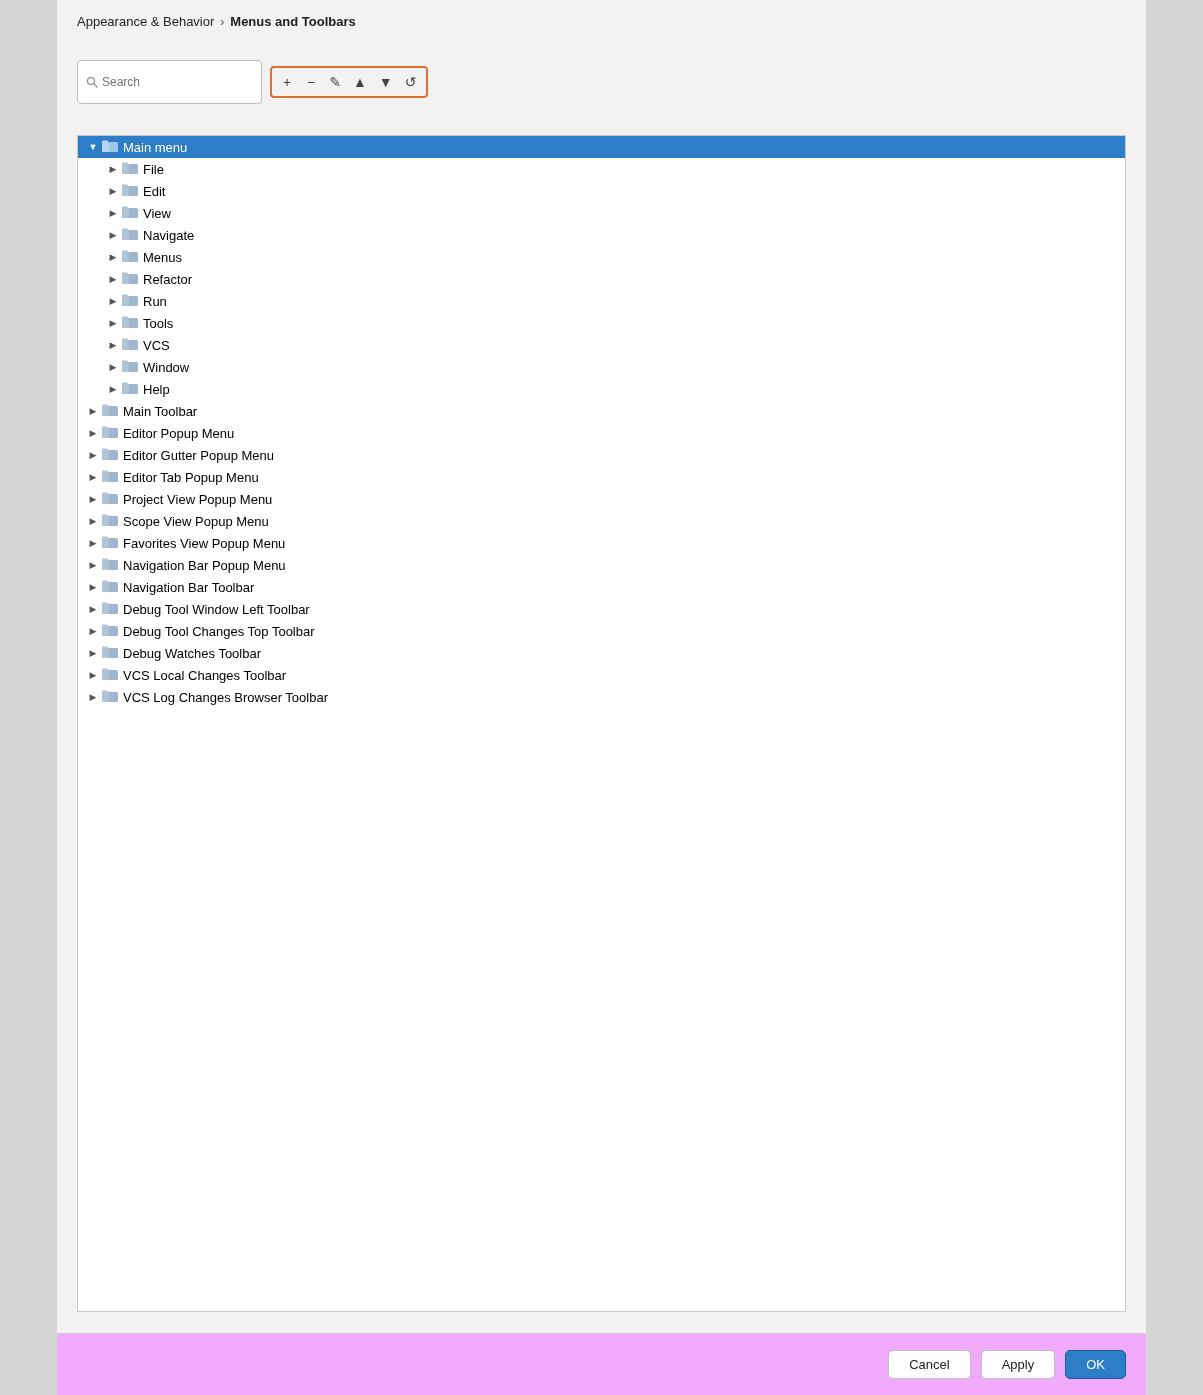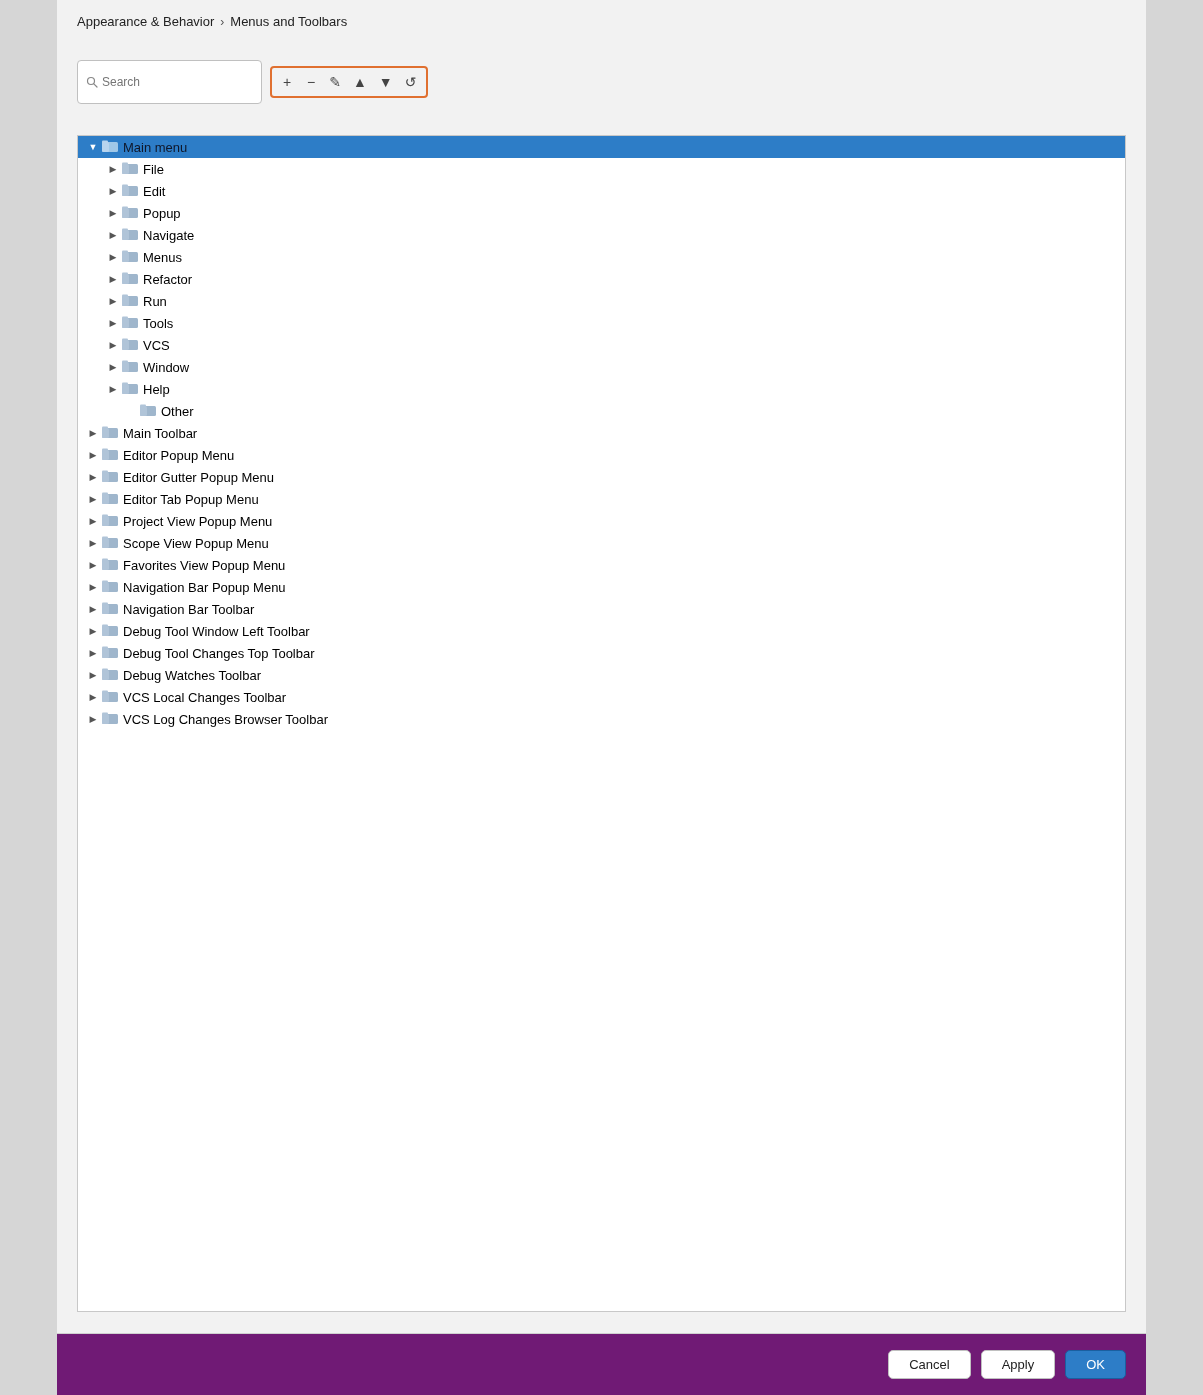--- a/index.html
+++ b/index.html
@@ -28,21 +28,21 @@
       color: #222;
       display: flex;
       align-items: center;
       gap: 6px;
     }
     .breadcrumb-sep {
       color: #555;
       font-size: 12px;
     }
     .breadcrumb-current {
-      font-weight: 400;
+      font-weight: 700;
     }
     .toolbar-row {
       display: flex;
       align-items: center;
       gap: 8px;
       padding: 0 20px 10px 20px;
     }
     .search-box {
       display: flex;
       align-items: center;
@@ -134,32 +134,32 @@
     .folder-icon {
       font-size: 13px;
       margin-right: 5px;
       color: #7a8fa6;
       flex-shrink: 0;
     }
     .item-label {
       font-size: 13px;
     }
     .tree-item.selected .item-label {
-      color: #0f172a;
+      color: #ffffff;
     }
     .tree-item.selected .chevron {
       color: white;
     }
     .bottom-bar {
       display: flex;
       justify-content: flex-end;
       align-items: center;
       padding: 16px 20px;
       gap: 10px;
-      background: #701a75;
+      background: #f0abfc;
       border-top: 1px solid #d0d0d0;
       margin-top: auto;
     }
     .btn-cancel, .btn-apply, .btn-ok {
       padding: 6px 20px;
       border-radius: 5px;
       font-size: 13px;
       cursor: pointer;
       border: 1px solid #c0c0c0;
       background: white;
@@ -235,21 +235,21 @@
       </svg></span>
         <span class="item-label">Edit</span>
       </div>
       <div class="tree-item indent-1">
         <span class="chevron">▶</span>
         <span class="folder-icon"><svg width="16" height="13" viewBox="0 0 16 13" fill="none">
         <rect x="0" y="3" width="16" height="10" rx="1.5" fill="#9fb6cc"></rect>
         <rect x="0" y="3" width="7" height="10" rx="1.5" fill="#b0c4d8"></rect>
         <rect x="0" y="1.5" width="6" height="3" rx="1" fill="#b0c4d8"></rect>
       </svg></span>
-        <span class="item-label">Popup</span>
+        <span class="item-label">View</span>
       </div>
       <div class="tree-item indent-1">
         <span class="chevron">▶</span>
         <span class="folder-icon"><svg width="16" height="13" viewBox="0 0 16 13" fill="none">
         <rect x="0" y="3" width="16" height="10" rx="1.5" fill="#9fb6cc"></rect>
         <rect x="0" y="3" width="7" height="10" rx="1.5" fill="#b0c4d8"></rect>
         <rect x="0" y="1.5" width="6" height="3" rx="1" fill="#b0c4d8"></rect>
       </svg></span>
         <span class="item-label">Navigate</span>
       </div>
@@ -308,29 +308,20 @@
         <span class="item-label">Window</span>
       </div>
       <div class="tree-item indent-1">
         <span class="chevron">▶</span>
         <span class="folder-icon"><svg width="16" height="13" viewBox="0 0 16 13" fill="none">
         <rect x="0" y="3" width="16" height="10" rx="1.5" fill="#9fb6cc"></rect>
         <rect x="0" y="3" width="7" height="10" rx="1.5" fill="#b0c4d8"></rect>
         <rect x="0" y="1.5" width="6" height="3" rx="1" fill="#b0c4d8"></rect>
       </svg></span>
         <span class="item-label">Help</span>
-      </div>
-      <div class="tree-item indent-2">
-        <span class="chevron-placeholder"></span>
-        <span class="folder-icon"><svg width="16" height="13" viewBox="0 0 16 13" fill="none">
-        <rect x="0" y="3" width="16" height="10" rx="1.5" fill="#9fb6cc"></rect>
-        <rect x="0" y="3" width="7" height="10" rx="1.5" fill="#b0c4d8"></rect>
-        <rect x="0" y="1.5" width="6" height="3" rx="1" fill="#b0c4d8"></rect>
-      </svg></span>
-        <span class="item-label">Other</span>
       </div>
       <div class="tree-item indent-0">
         <span class="chevron">▶</span>
         <span class="folder-icon"><svg width="16" height="13" viewBox="0 0 16 13" fill="none">
         <rect x="0" y="3" width="16" height="10" rx="1.5" fill="#9fb6cc"></rect>
         <rect x="0" y="3" width="7" height="10" rx="1.5" fill="#b0c4d8"></rect>
         <rect x="0" y="1.5" width="6" height="3" rx="1" fill="#b0c4d8"></rect>
       </svg></span>
         <span class="item-label">Main Toolbar</span>
       </div>

